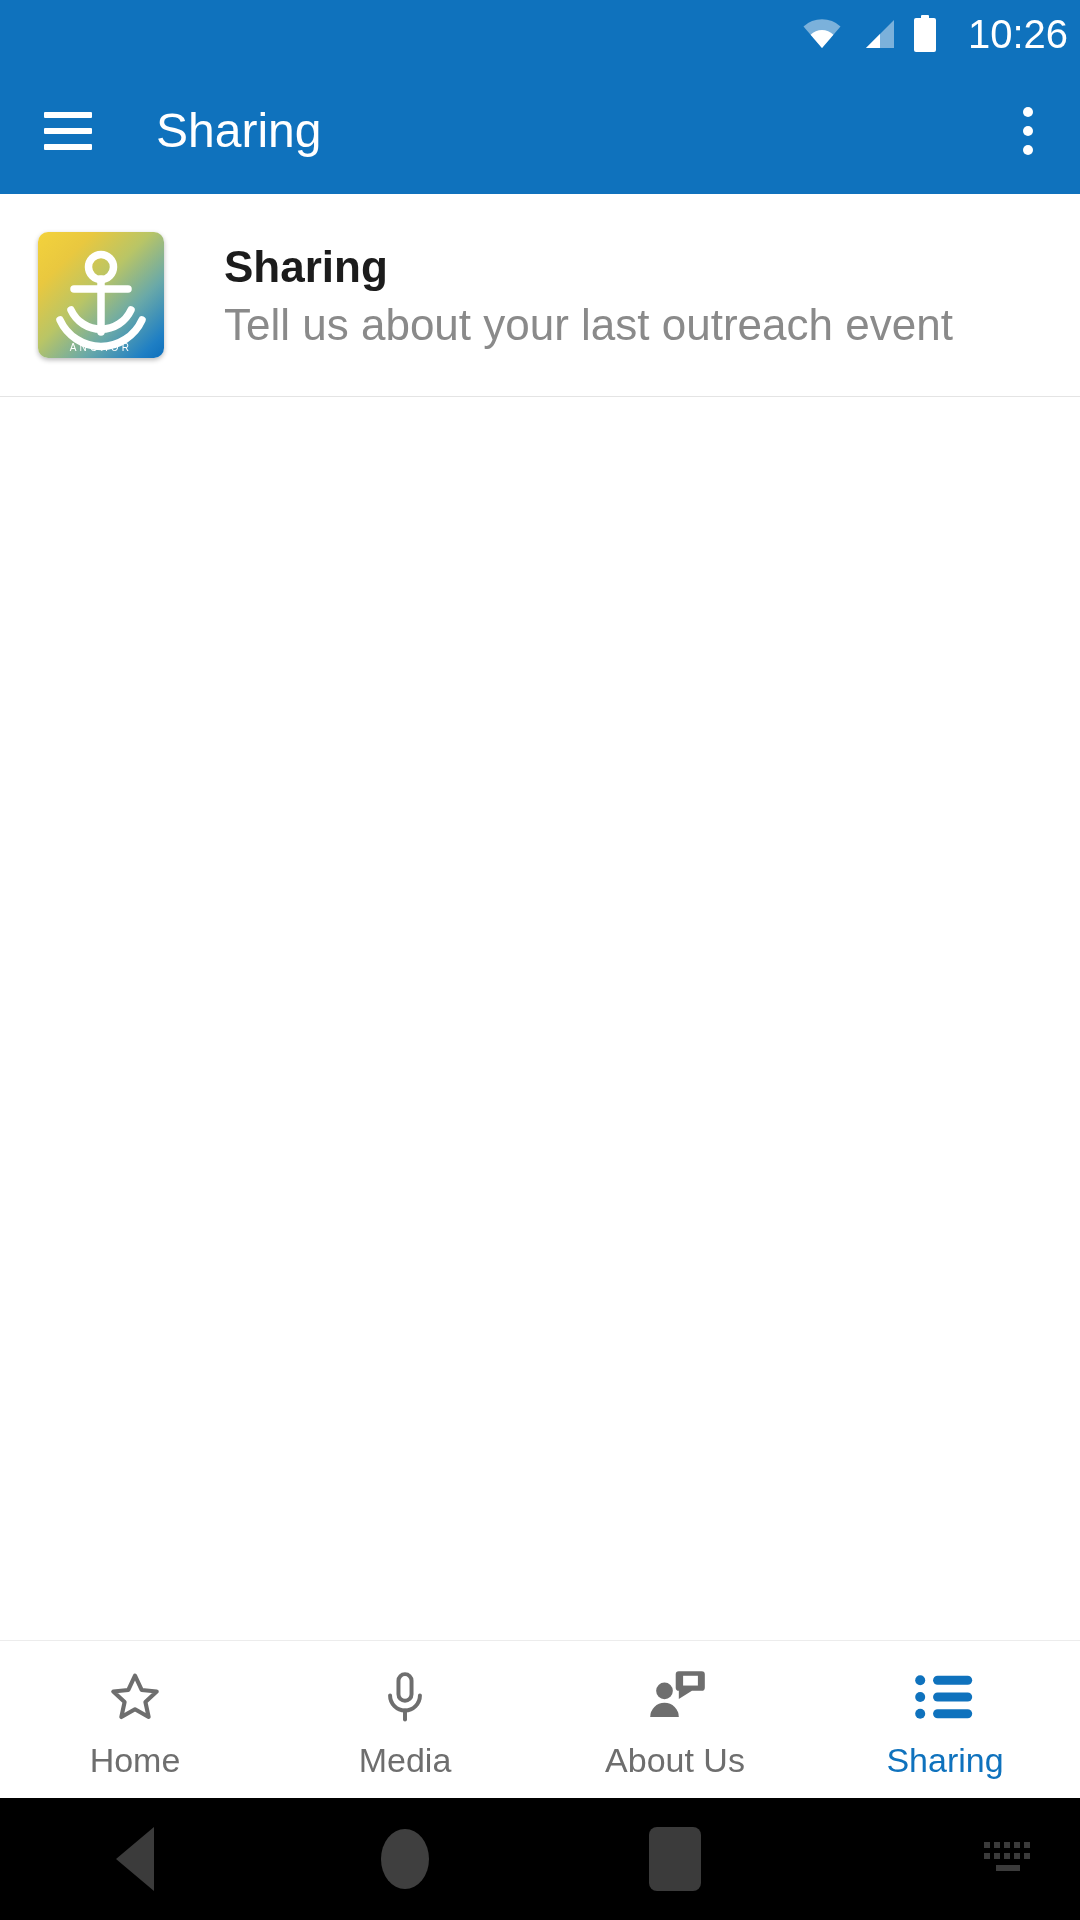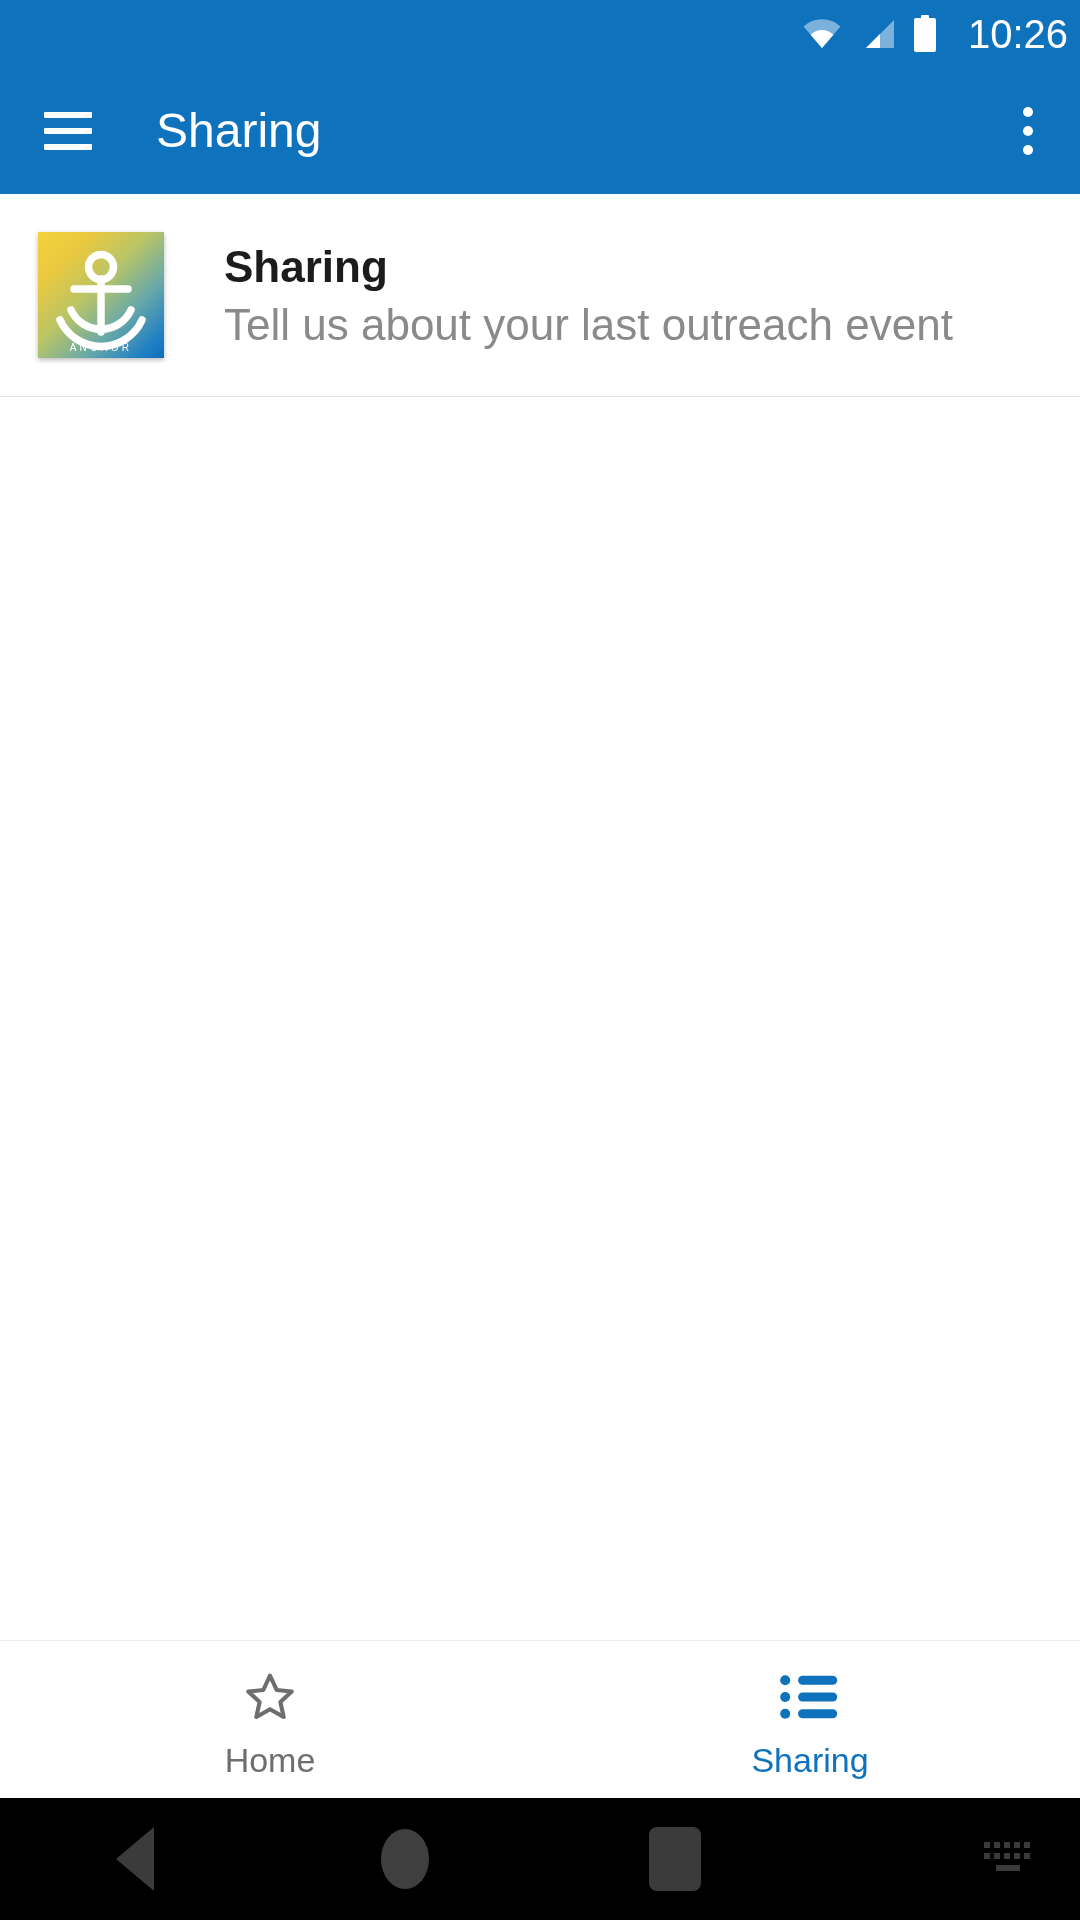--- a/index.html
+++ b/index.html
@@ -89,21 +89,21 @@
   .list-row {
     display:flex;
     align-items:center;
     padding:38px 30px 38px 38px;
     border-bottom:1px solid #e4e4e4;
     background:#ffffff;
     cursor:pointer;
   }
   .thumb {
     width:126px; height:126px;
-    border-radius:0;
+    border-radius:10px;
     flex:0 0 auto;
     position:relative;
     overflow:hidden;
     background:linear-gradient(135deg,#f3d23c 0%,#e9c83f 22%,#b9c566 45%,#6aa9a8 68%,#1f7fc4 90%,#0d6fbc 100%);
     box-shadow:0 2px 5px rgba(0,0,0,0.28);
   }
   .thumb svg { position:absolute; left:0; top:0; width:126px; height:126px; }
   .row-text { margin-left:60px; min-width:0; }
   .row-title {
     font-size:44px;
@@ -260,21 +260,42 @@
 
     <div class="tab">
       <div class="tab-icon">
         <svg width="60" height="58" viewBox="0 0 24 24" fill="none" stroke="#6e6e6e" stroke-width="1.7" stroke-linejoin="round">
           <path d="M12 3.2 l2.75 5.9 6.25.65 -4.7 4.3 1.35 6.25 -5.65 -3.25 -5.65 3.25 1.35 -6.25 -4.7 -4.3 6.25 -.65 Z"></path>
         </svg>
       </div>
       <div class="tab-label">Home</div>
     </div>
 
-
+    <div class="tab">
+      <div class="tab-icon">
+        <svg width="56" height="58" viewBox="0 0 24 24" fill="none" stroke="#6e6e6e" stroke-width="1.7" stroke-linecap="round">
+          <rect x="9.2" y="2.2" width="5.6" height="11.4" rx="2.8"></rect>
+          <path d="M5.6 11.4 a6.4 6.4 0 0 0 12.8 0"></path>
+          <line x1="12" y1="17.8" x2="12" y2="21.6"></line>
+        </svg>
+      </div>
+      <div class="tab-label">Media</div>
+    </div>
+
+    <div class="tab">
+      <div class="tab-icon">
+        <svg width="62" height="58" viewBox="0 0 26 24" fill="#6e6e6e">
+          <circle cx="8.6" cy="9.4" r="3.5"></circle>
+          <path d="M2.6 20.4 a6 6 0 0 1 12 0 Z"></path>
+          <path d="M14.6 1.2 h9.6 a1.3 1.3 0 0 1 1.3 1.3 v5.6 a1.3 1.3 0 0 1 -1.3 1.3 h-4.1 l-5.5 3.4 v-3.4 a1.3 1.3 0 0 1 -1.3 -1.3 v-5.6 a1.3 1.3 0 0 1 1.3 -1.3 Z"></path>
+          <rect x="16.4" y="3.1" width="6.2" height="4.1" fill="#ffffff"></rect>
+        </svg>
+      </div>
+      <div class="tab-label">About Us</div>
+    </div>
 
     <div class="tab active">
       <div class="tab-icon">
         <svg width="62" height="56" viewBox="0 0 26 22" fill="#0f72bd">
           <circle cx="2.6" cy="4" r="2.1"></circle>
           <circle cx="2.6" cy="11" r="2.1"></circle>
           <circle cx="2.6" cy="18" r="2.1"></circle>
           <rect x="8" y="2.1" width="16.4" height="3.8" rx="1.9"></rect>
           <rect x="8" y="9.1" width="16.4" height="3.8" rx="1.9"></rect>
           <rect x="8" y="16.1" width="16.4" height="3.8" rx="1.9"></rect>

